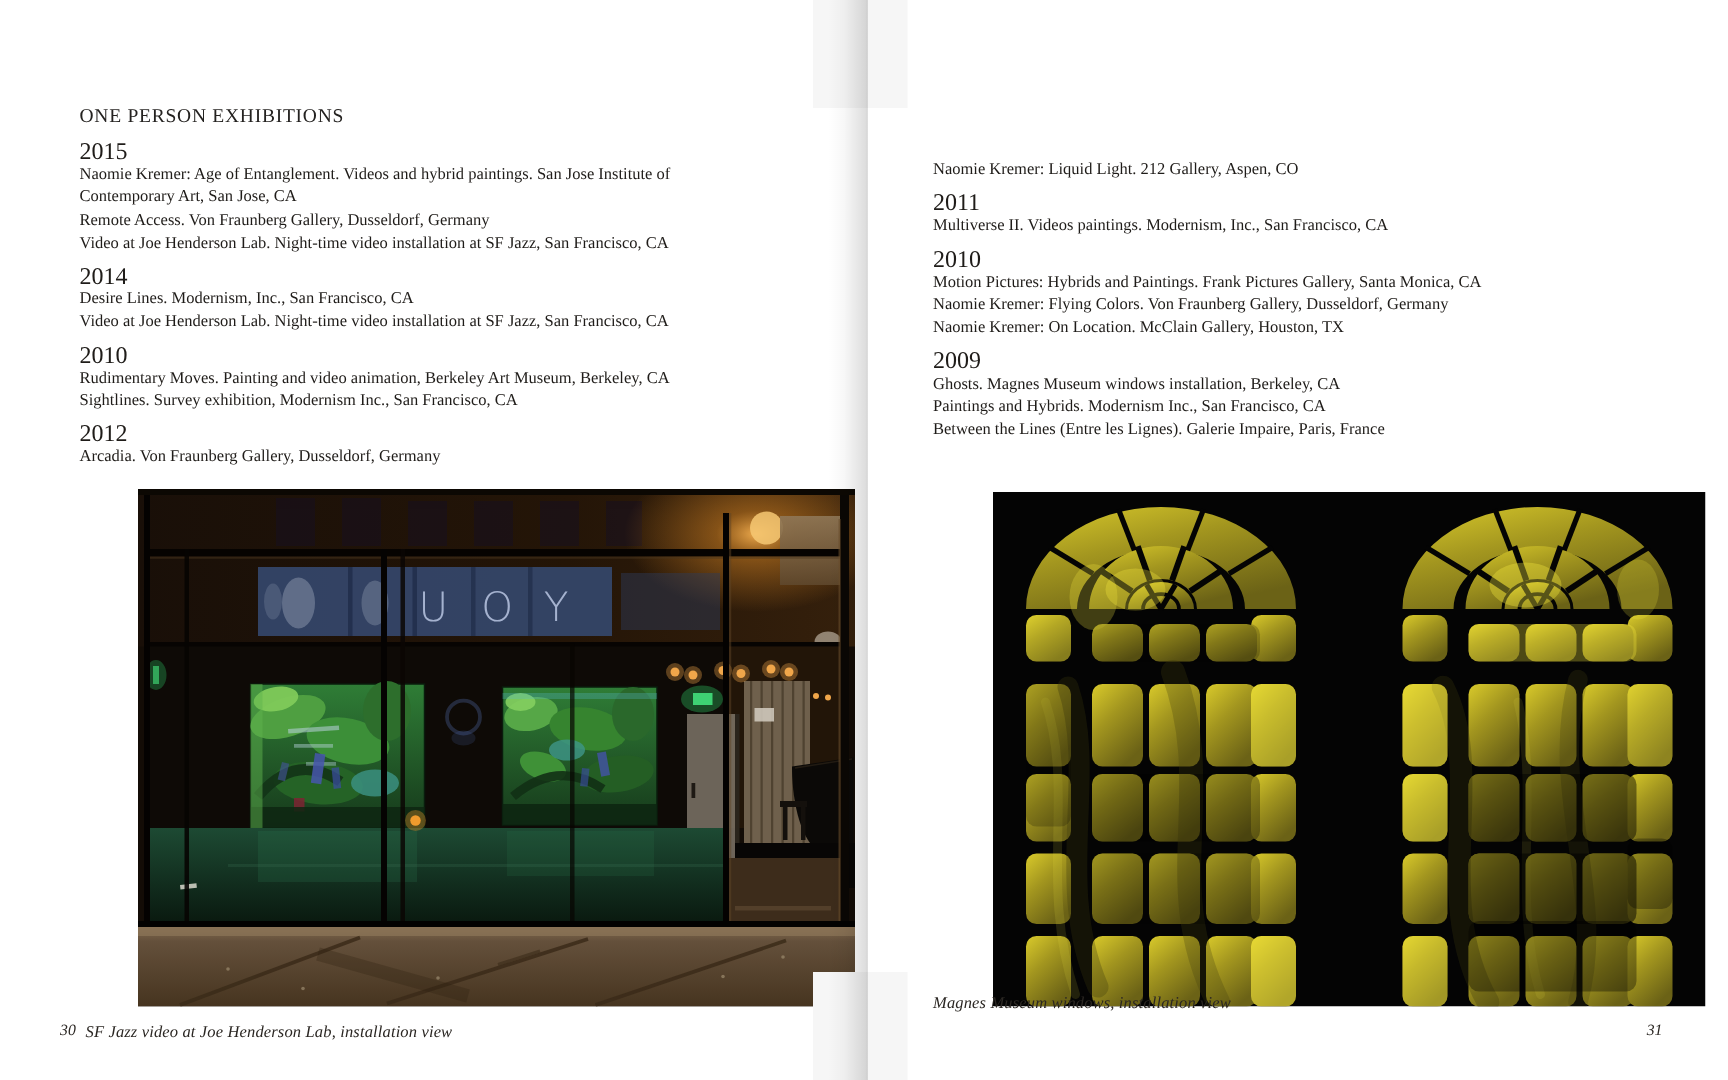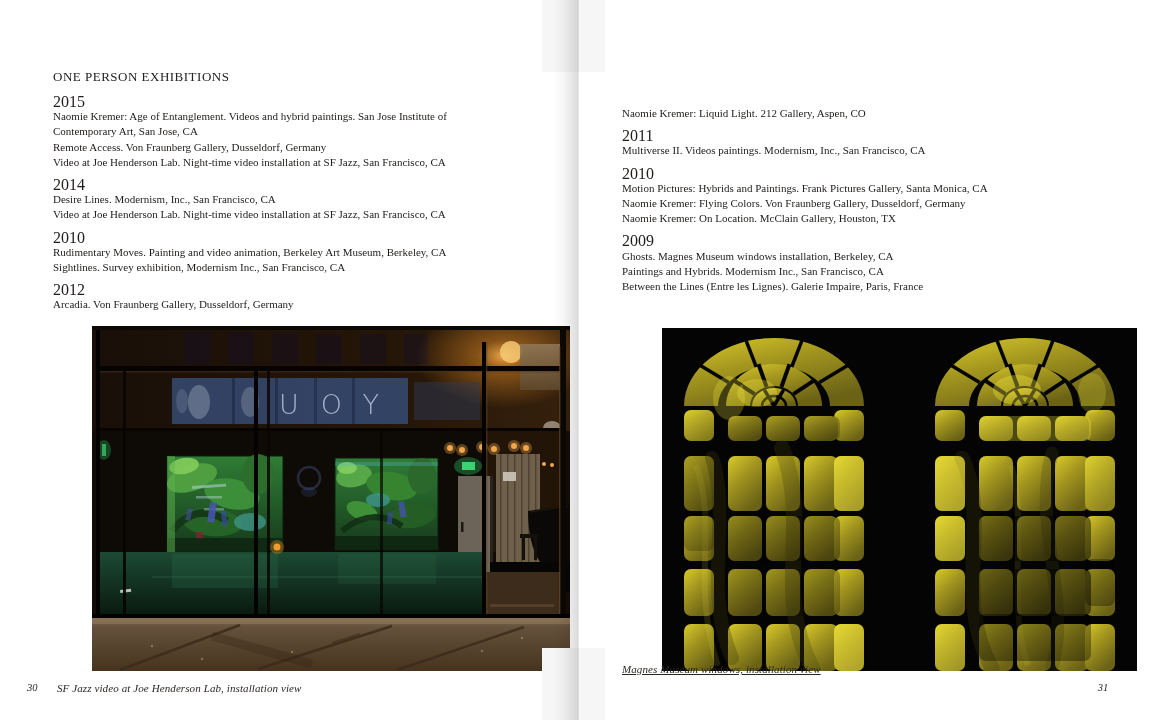--- a/index.html
+++ b/index.html
@@ -23,23 +23,23 @@
   .ti{margin-top:47px;}
   .tr{font-style:normal;}
   .photo{position:absolute;display:block;line-height:0;}
   .photo-left{left:52px;top:310px;width:472px;height:345px;}
   .photo-right{left:17px;top:312px;width:475px;height:343px;}
   .caption{
     position:absolute;top:663px;font-style:italic;font-size:11px;
     color:#2b2723;letter-spacing:0.1px;
   }
   .cap-left{left:57px;margin-top:19px;}
-  .cap-right{left:17px;text-decoration:underline;}
+  .cap-right{left:17px;}
   .folio{position:absolute;top:682px;font-style:italic;font-size:10.5px;color:#2b2723;}
-  .folio-left{left:27px;}
+  .folio-left{left:40px;}
   .folio-right{left:488px;width:20px;text-align:center;}
   .gutter-block{position:absolute;left:542px;width:63px;background:#f6f6f6;}
   .gutter-top{top:0;height:72px;}
   .gutter-bottom{top:648px;height:72px;}
   .spine{
     position:absolute;left:552px;top:0;width:27px;height:720px;
     background:linear-gradient(to right,
       rgba(0,0,0,0) 0%, rgba(0,0,0,0.03) 40%,
       rgba(0,0,0,0.13) 92%, rgba(0,0,0,0.16) 97%, rgba(0,0,0,0) 100%);
   }

